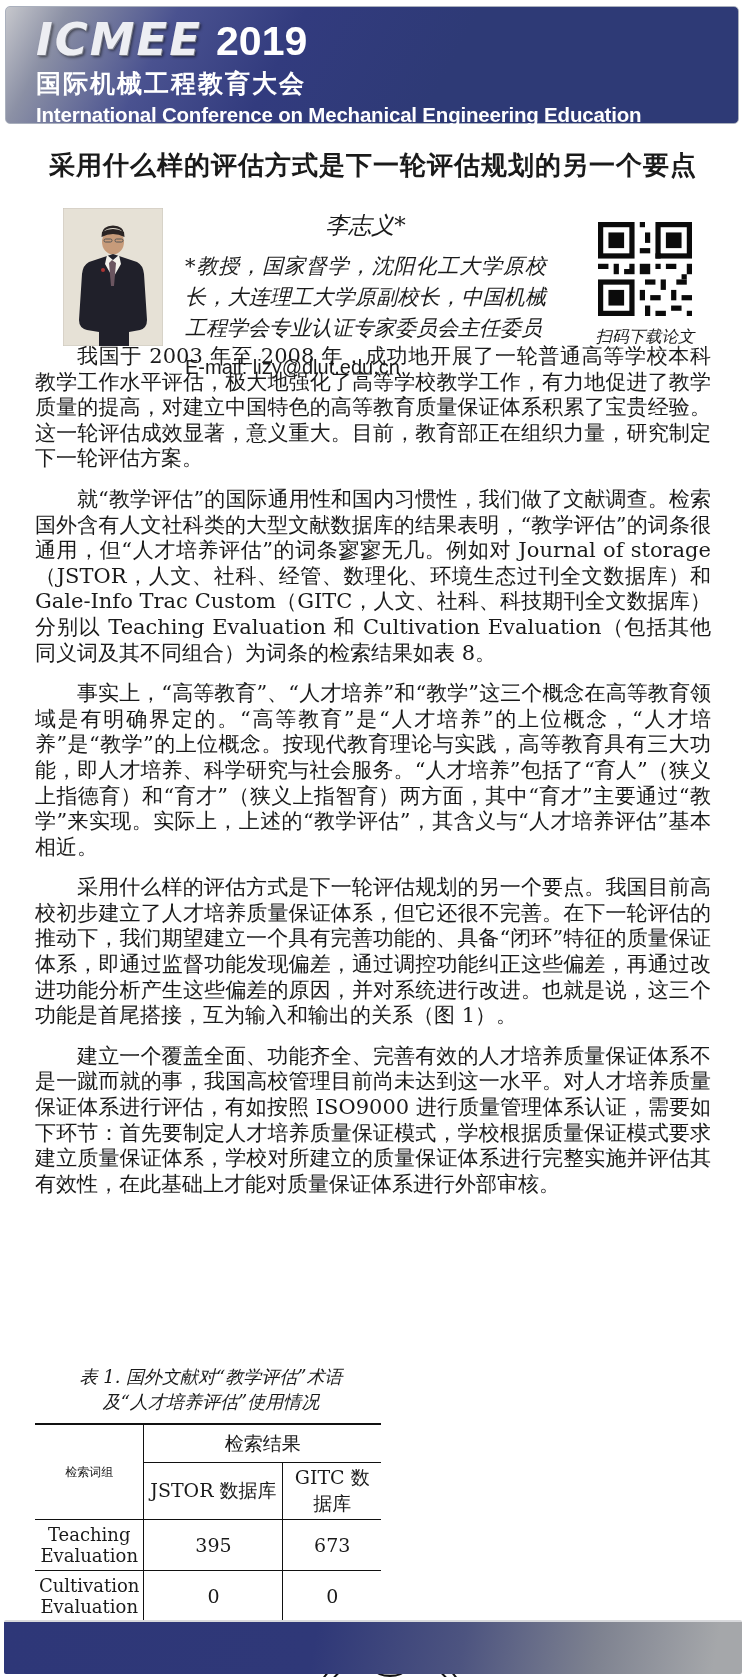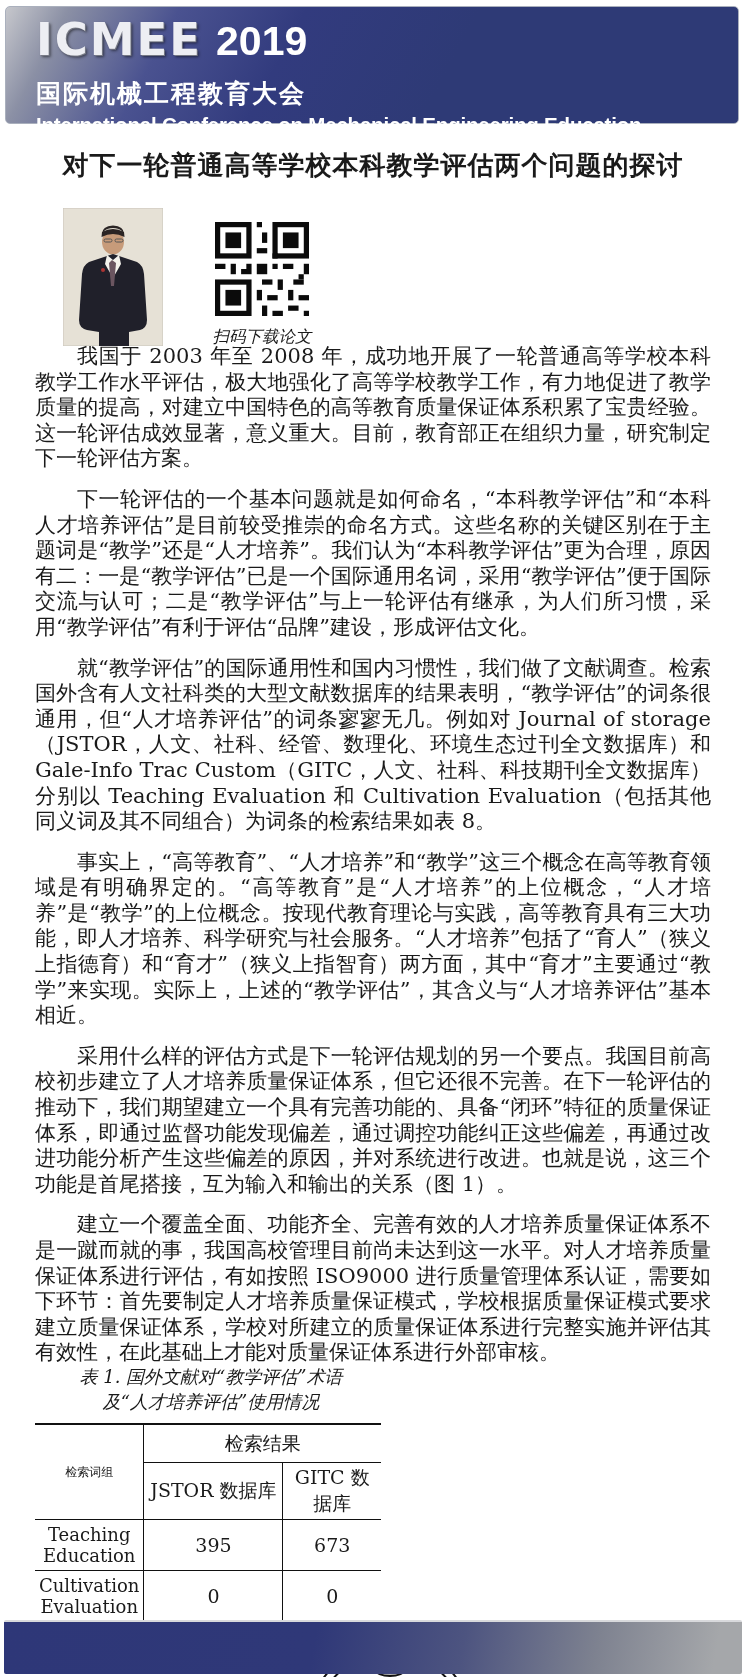--- a/index.html
+++ b/index.html
@@ -9,26 +9,26 @@
   }
   
   .banner{
     position:absolute;left:5px;top:6px;width:734px;height:118px;box-sizing:border-box;
     border:1px solid #aab0bd;border-radius:5px;
     background:linear-gradient(118deg,#c6c7cc 0%,#8b90a5 8%,#4a5290 22%,#323b7e 38%,#2e3a76 60%,#2e3a76 100%);
     padding:6px 0 0 30px;
   }
   .logo-row{display:flex;align-items:baseline;gap:14px;}
   .logo{
-    font-family:"DejaVu Sans","Liberation Sans",sans-serif;font-weight:bold;
+    font-family:"DejaVu Sans","Liberation Sans",sans-serif;font-weight:bold;font-style:italic;
     font-size:45px;letter-spacing:2px;color:#edeef3;
     text-shadow:1px 1px 0 #777a85,2px 2px 3px rgba(0,0,0,.55);
   }
   .year{font-family:"Liberation Sans",sans-serif;font-weight:bold;font-size:41px;color:#ffffff;}
-  .banner-cn{font-family:"DejaVu Sans","Liberation Sans",sans-serif;font-weight:bold;font-size:25px;color:#ffffff;margin-top:11px;letter-spacing:2px;}
+  .banner-cn{font-family:"DejaVu Sans","Liberation Sans",sans-serif;font-weight:bold;font-size:25px;color:#ffffff;margin-top:1px;letter-spacing:2px;}
   .banner-en{font-family:"Liberation Sans",sans-serif;font-weight:bold;font-size:20.5px;color:#ffffff;margin-top:3px;letter-spacing:-0.2px;}
   
   .paper-title{margin:148px 35px 0;text-align:center;font-weight:bold;font-size:26px;letter-spacing:1px;}
   .author-row{position:absolute;left:63px;top:208px;width:632px;display:flex;gap:22px;}
   .photo{width:100px;height:138px;flex:0 0 auto;}
   .author-mid{flex:1 1 auto;padding-top:2px;}
   .author-name{text-align:center;font-size:23px;font-style:italic;margin-bottom:10px;}
   .author-bio{font-size:21px;font-style:italic;line-height:31px;text-align:justify;}
   .author-email{font-family:"Liberation Sans",sans-serif;font-size:20px;margin-top:12px;}
   .qr-col{width:100px;flex:0 0 auto;text-align:center;padding-top:14px;margin-left:27px;}
@@ -69,37 +69,42 @@
 
   <div class="banner">
     <div class="logo-row">
       <span class="logo">ICMEE</span>
       <span class="year">2019</span>
     </div>
     <div class="banner-cn">国际机械工程教育大会</div>
     <div class="banner-en">International Conference on Mechanical Engineering Education</div>
   </div>
 
-  <h1 class="paper-title">对下一轮普通高等学校本科教学评估两个问题的探讨</h1>
+  <h1 class="paper-title">采用什么样的评估方式是下一轮评估规划的另一个要点</h1>
 
   <div class="author-row">
     <svg class="photo" viewBox="0 0 100 138" xmlns="http://www.w3.org/2000/svg">
       <rect x="0" y="0" width="100" height="138" fill="#e6e1d6"></rect>
       <rect x="0" y="0" width="100" height="138" fill="none" stroke="#c9c4ba" stroke-width="1"></rect>
       <ellipse cx="50" cy="34" rx="11" ry="12.5" fill="#c79b7a"></ellipse>
       <path d="M39 30 Q39 20 50 20 Q61 20 61 30 L61 26 Q61 18 50 17.5 Q39 18 39 26 Z" fill="#2a2424"></path>
       <path d="M38.5 29 Q50 23 61.5 29 L61 24 Q50 18 39 24 Z" fill="#2a2424"></path>
       <rect x="41" y="31" width="8" height="3" rx="1.5" fill="none" stroke="#555" stroke-width="1"></rect>
       <rect x="52" y="31" width="8" height="3" rx="1.5" fill="none" stroke="#555" stroke-width="1"></rect>
       <path d="M50 46 L26 54 Q20 57 19 66 L16 112 Q16 120 24 122 L36 124 L36 138 L66 138 L66 124 L77 122 Q84 120 84 112 L81 66 Q80 57 74 54 Z" fill="#20202a"></path>
       <path d="M44 47 L50 52 L56 47 L58 56 L50 70 L42 56 Z" fill="#f4f2ec"></path>
       <path d="M49 52 L53 55 L51 78 L48 78 L46 55 Z" fill="#6b5560"></path>
       <circle cx="40" cy="62" r="2" fill="#a33"></circle>
     </svg>
 
+    <div class="author-mid">
+      <div class="author-name">李志义*</div>
+      <div class="author-bio">*教授，国家督学，沈阳化工大学原校长，大连理工大学原副校长，中国机械工程学会专业认证专家委员会主任委员</div>
+      <div class="author-email">E-mail: lizy@dlut.edu.cn</div>
+    </div>
 
     <div class="qr-col">
       <svg width="94" height="94" viewBox="0 0 90 90" xmlns="http://www.w3.org/2000/svg">
         <rect x="0" y="0" width="90" height="90" fill="#fff"></rect>
         <g fill="#0b0b0b">
           <rect x="0" y="0" width="35" height="35"></rect>
             <rect x="55" y="0" width="35" height="35"></rect>
             <rect x="0" y="55" width="35" height="35"></rect>
         </g>
         <g fill="#fff">
@@ -136,21 +141,20 @@
             <rect x="55" y="30" width="5" height="5"></rect>
             <rect x="80" y="50" width="5" height="5"></rect>
         </g>
       </svg>
       <div class="qr-caption">扫码下载论文</div>
     </div>
   </div>
 
   <div class="content">
     <p class="para">我国于 2003 年至 2008 年，成功地开展了一轮普通高等学校本科教学工作水平评估，极大地强化了高等学校教学工作，有力地促进了教学质量的提高，对建立中国特色的高等教育质量保证体系积累了宝贵经验。这一轮评估成效显著，意义重大。目前，教育部正在组织力量，研究制定下一轮评估方案。</p>
-    <p class="para">下一轮评估的一个基本问题就是如何命名，“本科教学评估”和“本科人才培养评估”是目前较受推崇的命名方式。这些名称的关键区别在于主题词是“教学”还是“人才培养”。我们认为“本科教学评估”更为合理，原因有二：一是“教学评估”已是一个国际通用名词，采用“教学评估”便于国际交流与认可；二是“教学评估”与上一轮评估有继承，为人们所习惯，采用“教学评估”有利于评估“品牌”建设，形成评估文化。</p>
     <p class="para">就“教学评估”的国际通用性和国内习惯性，我们做了文献调查。检索国外含有人文社科类的大型文献数据库的结果表明，“教学评估”的词条很通用，但“人才培养评估”的词条寥寥无几。例如对 Journal of storage（JSTOR，人文、社科、经管、数理化、环境生态过刊全文数据库）和 Gale-Info Trac Custom（GITC，人文、社科、科技期刊全文数据库）分别以 Teaching Evaluation 和 Cultivation Evaluation（包括其他同义词及其不同组合）为词条的检索结果如表 8。</p>
     <p class="para">事实上，“高等教育”、“人才培养”和“教学”这三个概念在高等教育领域是有明确界定的。“高等教育”是“人才培养”的上位概念，“人才培养”是“教学”的上位概念。按现代教育理论与实践，高等教育具有三大功能，即人才培养、科学研究与社会服务。“人才培养”包括了“育人”（狭义上指德育）和“育才”（狭义上指智育）两方面，其中“育才”主要通过“教学”来实现。实际上，上述的“教学评估”，其含义与“人才培养评估”基本相近。</p>
     <p class="para">采用什么样的评估方式是下一轮评估规划的另一个要点。我国目前高校初步建立了人才培养质量保证体系，但它还很不完善。在下一轮评估的推动下，我们期望建立一个具有完善功能的、具备“闭环”特征的质量保证体系，即通过监督功能发现偏差，通过调控功能纠正这些偏差，再通过改进功能分析产生这些偏差的原因，并对系统进行改进。也就是说，这三个功能是首尾搭接，互为输入和输出的关系（图 1）。</p>
     <p class="para">建立一个覆盖全面、功能齐全、完善有效的人才培养质量保证体系不是一蹴而就的事，我国高校管理目前尚未达到这一水平。对人才培养质量保证体系进行评估，有如按照 ISO9000 进行质量管理体系认证，需要如下环节：首先要制定人才培养质量保证模式，学校根据质量保证模式要求建立质量保证体系，学校对所建立的质量保证体系进行完整实施并评估其有效性，在此基础上才能对质量保证体系进行外部审核。</p>
   </div>
 
   <div class="bottom-row">
     <div class="table-block">
       <div class="tbl-caption">
         <div>表 1. 国外文献对“教学评估”术语</div>
@@ -160,21 +164,21 @@
         <tbody>
           <tr>
             <th class="term-h" rowspan="2">检索词组</th>
             <th class="result-h" colspan="2">检索结果</th>
           </tr>
           <tr>
             <th class="db-h first">JSTOR 数据库</th>
             <th class="db-h">GITC 数据库</th>
           </tr>
           <tr class="r1">
-            <td class="term-c">Teaching Education</td>
+            <td class="term-c">Teaching Evaluation</td>
             <td class="num-c first">395</td>
             <td class="num-c">673</td>
           </tr>
           <tr class="r2">
             <td class="term-c">Cultivation Evaluation</td>
             <td class="num-c first">0</td>
             <td class="num-c">0</td>
           </tr>
         </tbody>
       </table>

